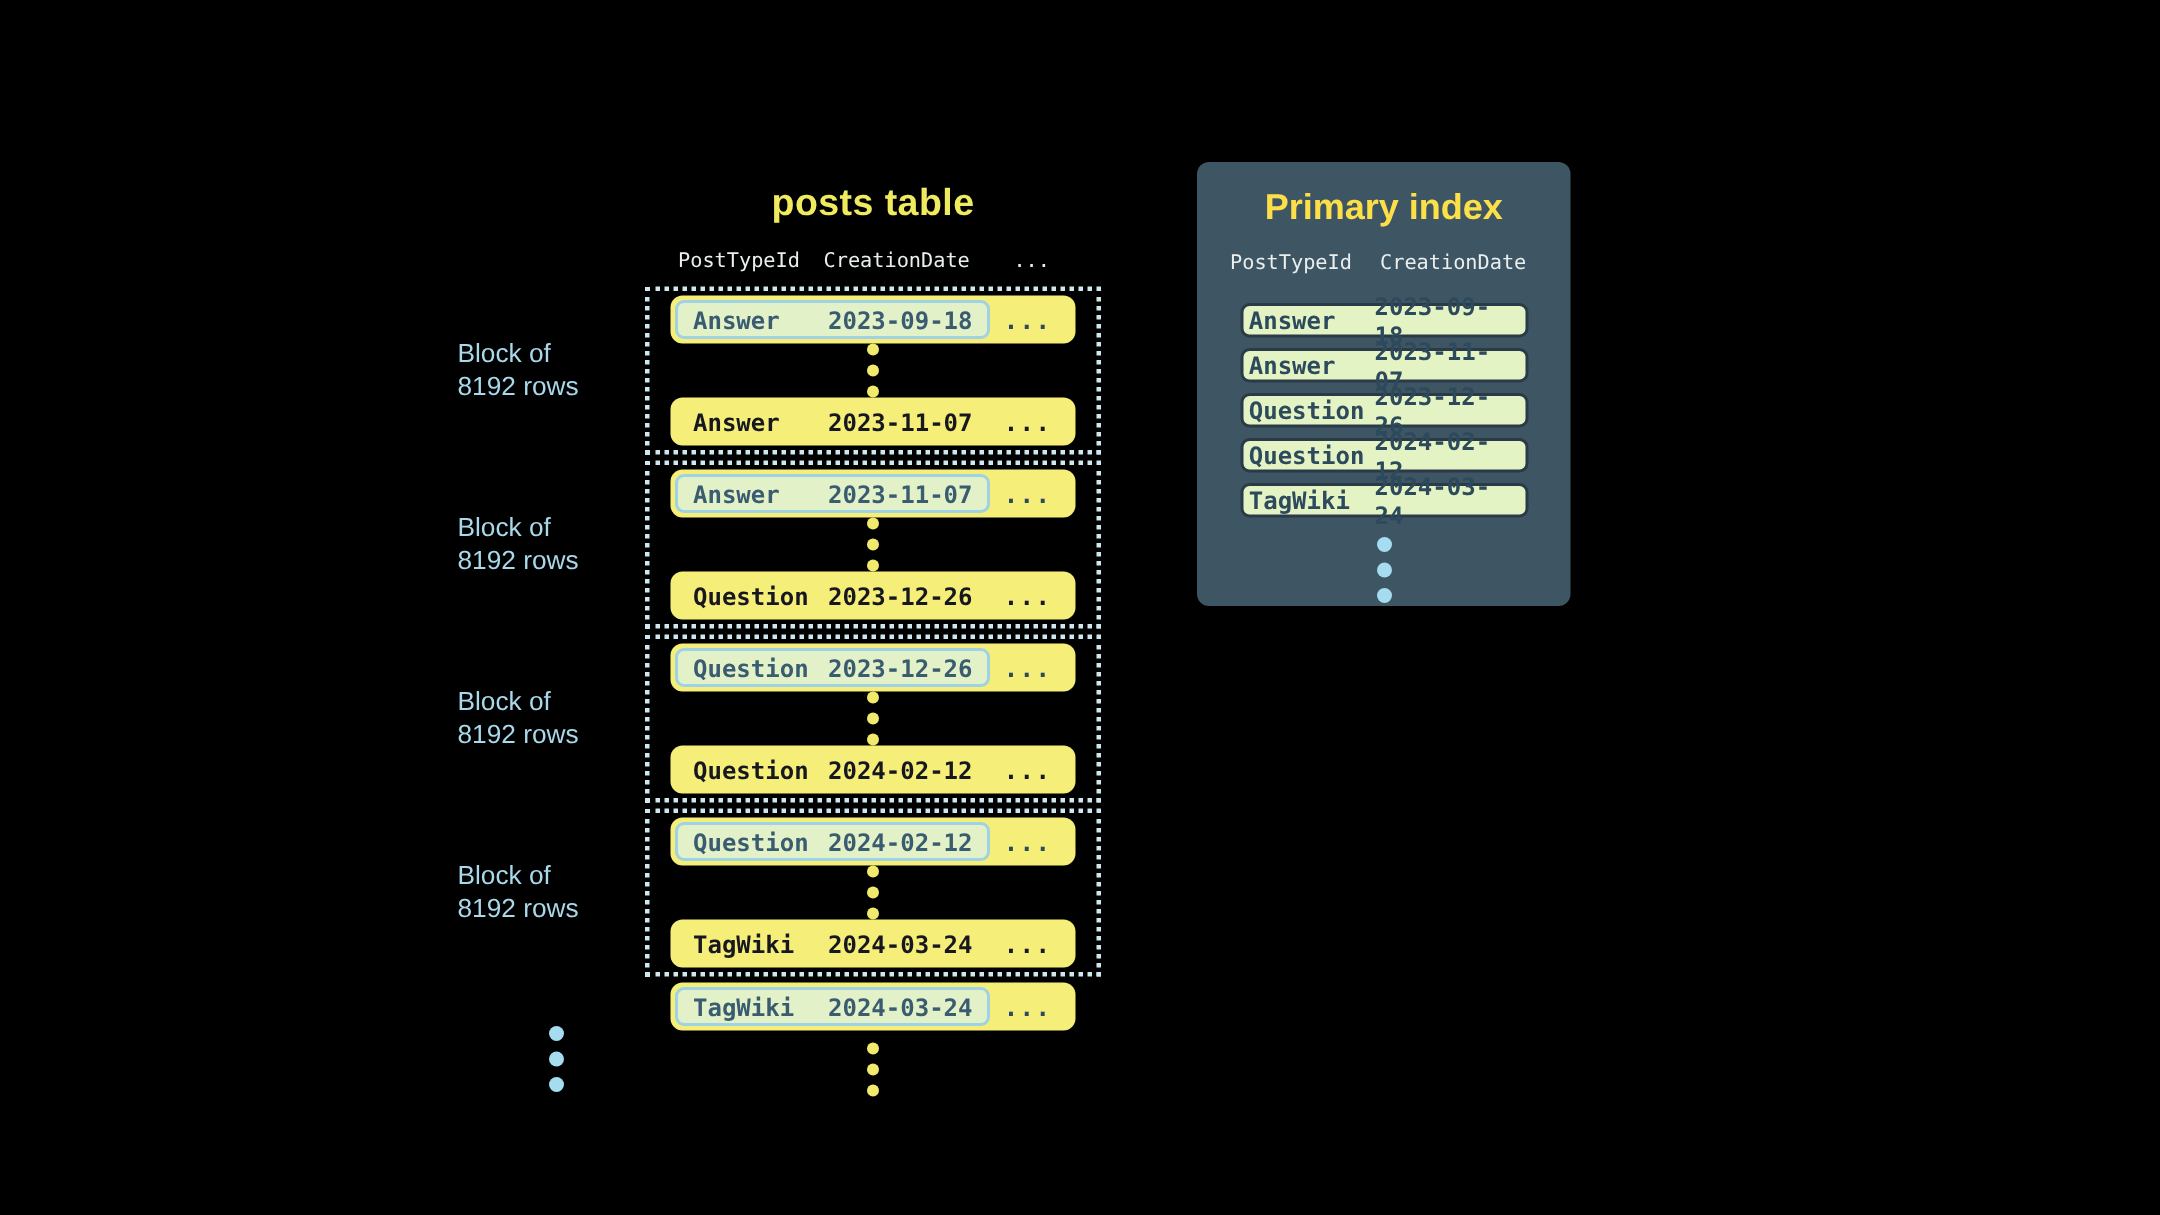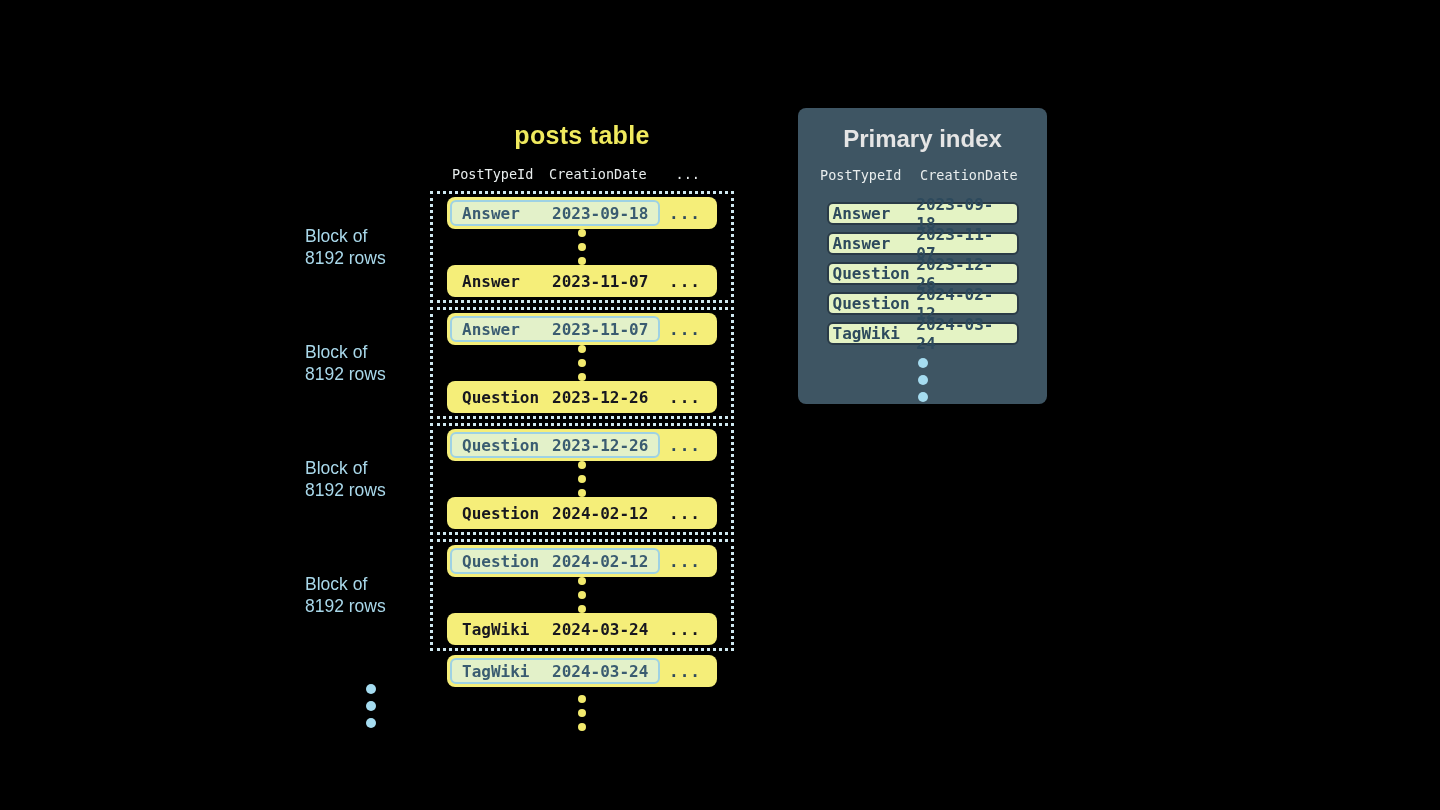--- a/index.html
+++ b/index.html
@@ -54,21 +54,21 @@
   .tail-row { margin: 2px 0 0 17px; }
   .tail-dots { margin-top: 8px; }
   .left-dots { position: absolute; left: 366px; top: 684px; }
 
   
   .primary-index {
     position: absolute; left: 798px; top: 108px; width: 249px; height: 296px;
     background: #3e5563; border-radius: 8px;
   }
   .pi-title {
-    margin-top: 16px; text-align: center; color: #e5e5e5;
+    margin-top: 16px; text-align: center; color: #fde047;
     font-size: 24px; font-weight: bold; line-height: 29px;
   }
   .pi-headers {
     display: flex; margin-top: 14px; padding-left: 22px;
     color: #e9eeee; font-family: "DejaVu Sans Mono", monospace;
     font-size: 13.5px; line-height: 16px;
   }
   .pi-headers .hcol1 { width: 100px; }
   .pi-rows { margin: 19px auto 0; width: 192px; display: flex; flex-direction: column; gap: 7px; }
   .pi-row {

